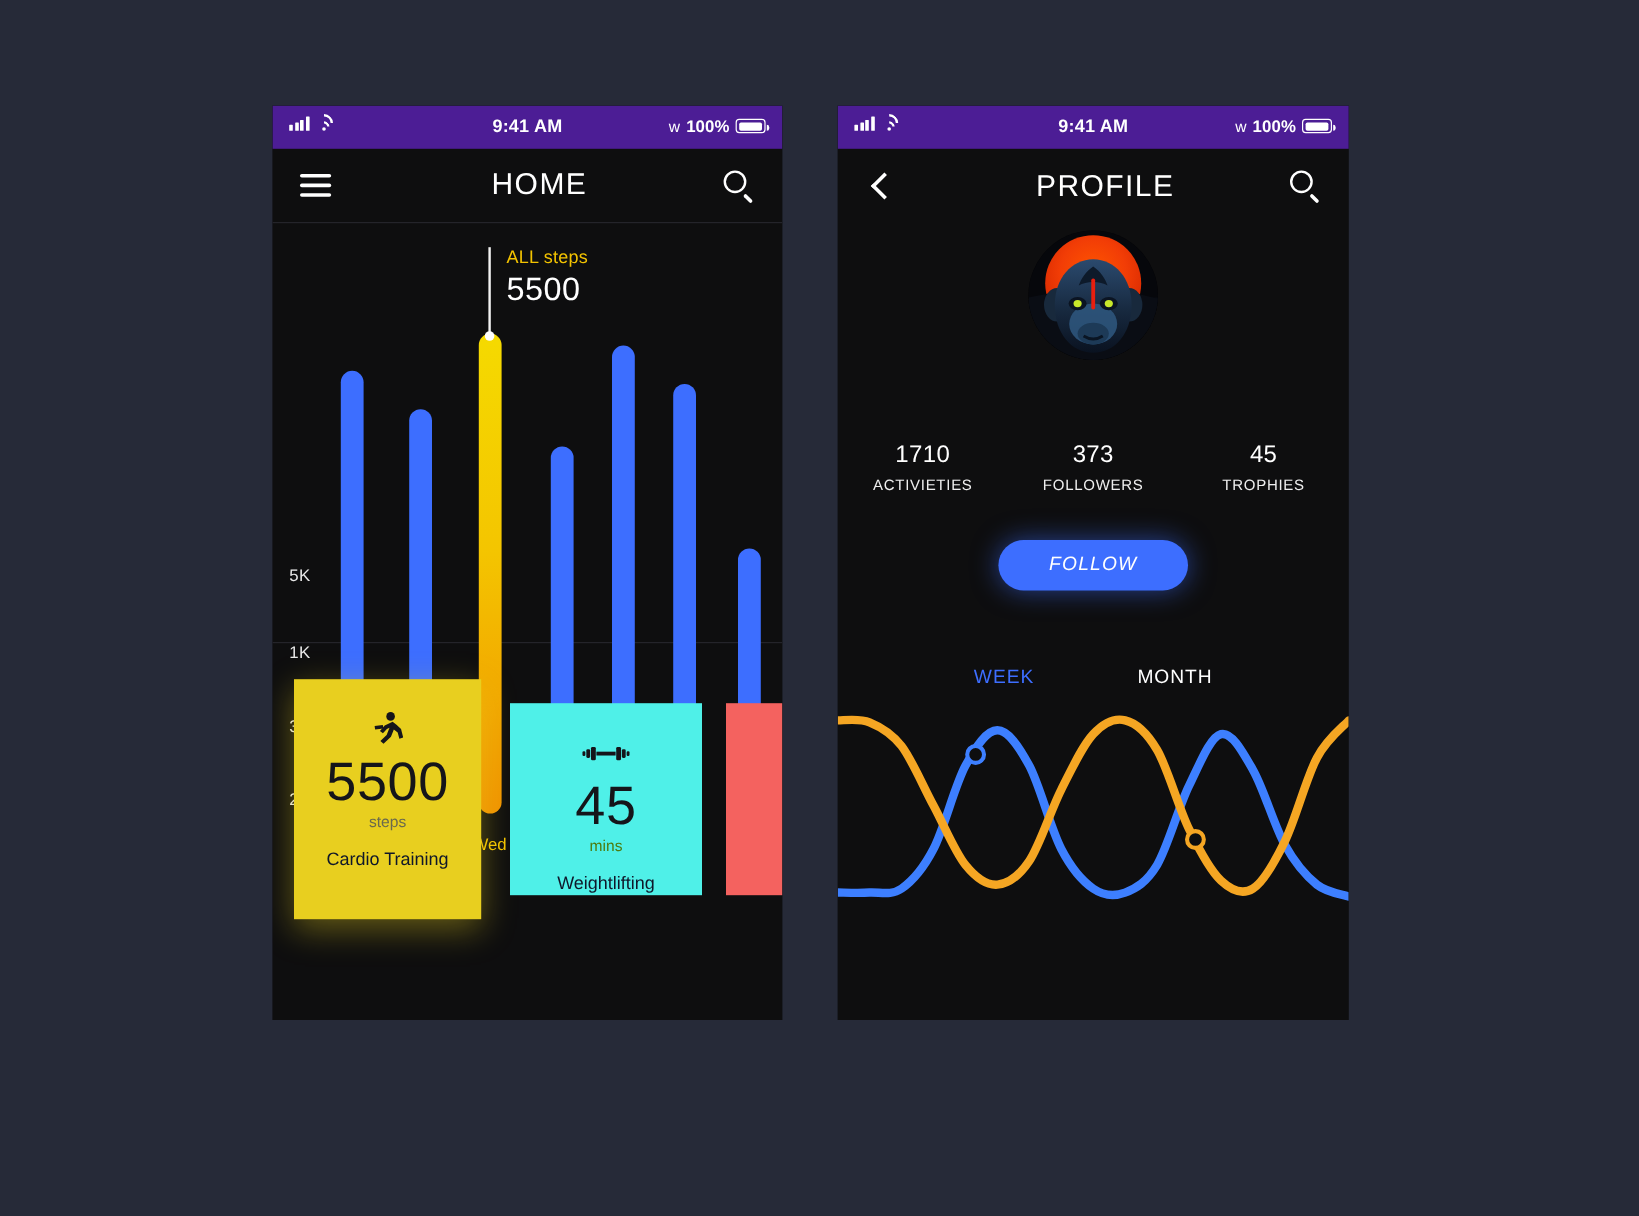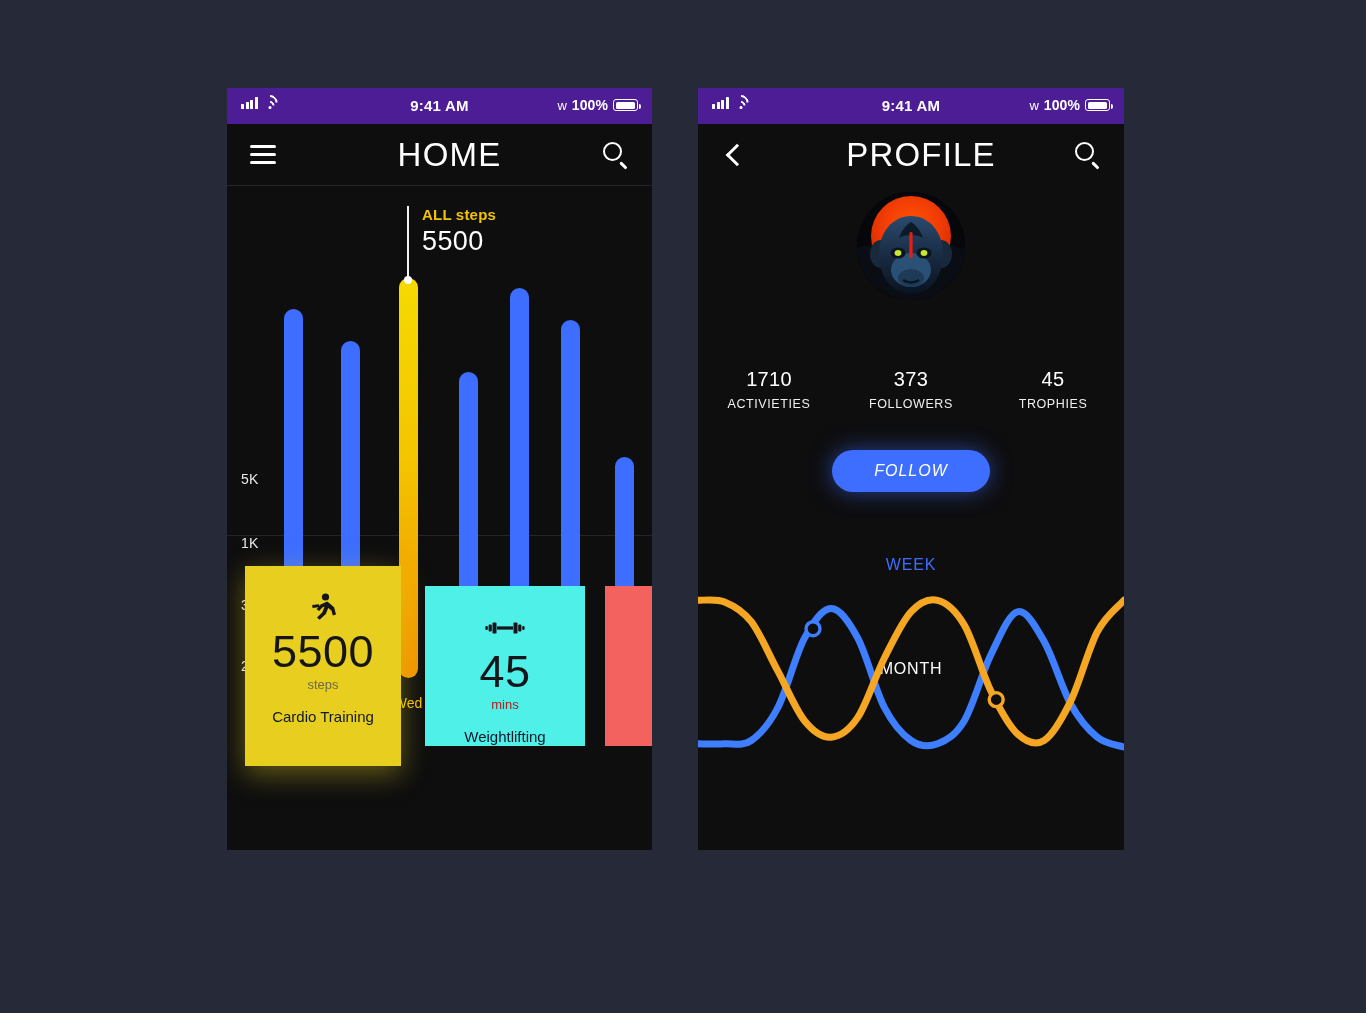--- a/index.html
+++ b/index.html
@@ -58,21 +58,21 @@
   .batt i { position:absolute; left:1.5px; top:1.5px; bottom:1.5px; width:19px; background:#fff; border-radius:1.5px; }
 
   
   .navbar {
     position: relative; height: 62px;
     border-bottom: 1px solid #24242a;
     display: flex; align-items: center;
   }
   .nav-title {
     position: absolute; left: 0; right: 0; text-align: center;
-    color: #ffffff; font-size: 33px; letter-spacing: 1.2px; font-weight: normal; padding-left: 20px;
+    color: #ffffff; font-size: 25px; letter-spacing: 1.2px; font-weight: normal; padding-left: 20px;
   }
   .nav-left, .nav-right { position: absolute; display: flex; align-items: center; justify-content: center; }
   .nav-left { left: 14px; width: 44px; height: 44px; }
   .nav-right{ right: 14px; width: 44px; height: 44px; }
   .hamburger { width: 26px; }
   .hamburger i { display:block; height: 3px; background: #fff; border-radius: 2px; margin: 5px 0; }
   .chev { width: 16px; height: 16px; border-left: 3px solid #fff; border-bottom: 3px solid #fff;
           transform: rotate(45deg); margin-left: 5px; }
   .mag { position: relative; width: 26px; height: 26px; }
   .mag i { position:absolute; left:0; top:0; width:19px; height:19px; border:2.5px solid #fff; border-radius:50%; }
@@ -93,37 +93,37 @@
     background: linear-gradient(to bottom, #f5da00 0%, #f4c500 45%, #f09200 100%);
   }
   .xlabel {
     position: absolute; color: #f0f0f0; font-size: 14px; text-align: center;
     width: 60px; transform: translateX(-50%);
   }
   .xlabel.hl { color: #f3c300; }
   .tip-line { position: absolute; width: 2px; background: #f2f2f2; }
   .tip-dot  { position: absolute; width: 8px; height: 8px; border-radius: 50%;
               background: #fff; transform: translate(-50%,-50%); }
-  .tip-label { position: absolute; color: #f3c300; font-size: 15px; letter-spacing: .2px; font-weight: bold; }
+  .tip-label { position: absolute; color: #f3c300; font-size: 15px; letter-spacing: .2px; }
   .tip-value { position: absolute; color: #ffffff; font-size: 27px; letter-spacing: .4px; }
 
   
   .cards-panel { position: relative; height: 312px; overflow: hidden; }
   .card {
     position: absolute;
     display: flex; flex-direction: column; align-items: center;
     padding-top: 22px;
   }
   .card.yellow { background: #e8cf1f; box-shadow: 0 8px 26px rgba(232,207,31,.40); }
   .card.cyan   { background: #4ff0e8; }
   .card.red    { background: #f4625f; }
   .card-icon { height: 40px; display: flex; align-items: center; justify-content: center; }
   .card-num  { font-size: 45px; color: #15151a; font-weight: normal; letter-spacing: .5px; line-height: 1.05; }
   .card-unit { font-size: 13px; color: #6b6a4d; margin-top: 2px; }
-  .card.cyan .card-unit { color: #b91c1c; }
+  .card.cyan .card-unit { color: #4d7c0f; }
   .card-title{ font-size: 15px; color: #0f172a; margin-top: 16px; }
 
   
   .avatar-wrap {
     position: absolute; left: 50%; transform: translateX(-50%);
     top: 104px; width: 108px; height: 108px; border-radius: 50%; overflow: hidden;
     background: #050507;
   }
   .username {
     position: absolute; left: 0; right: 0; top: 232px; text-align: center;
@@ -134,21 +134,21 @@
   .stat-num { color: #ffffff; font-size: 20px; letter-spacing: .3px; }
   .stat-lbl { color: #efefef; font-size: 12.5px; letter-spacing: .6px; margin-top: 6px; }
   .follow-btn {
     position: absolute; left: 50%; transform: translateX(-50%); top: 362px;
     width: 158px; height: 42px; border-radius: 21px;
     background: #3d6eff; color: #ffffff; font-size: 16px; letter-spacing: 1px;
     display: flex; align-items: center; justify-content: center;
     box-shadow: 0 0 22px rgba(61,110,255,.55);
     border: none; font-family: inherit; cursor: pointer; font-style: italic;
   }
-  .seg-tabs { position: absolute; left: 0; right: 0; top: 468px; display: flex; justify-content: center; gap: 86px; flex-direction: column; }
+  .seg-tabs { position: absolute; left: 0; right: 0; top: 468px; display: flex; justify-content: center; gap: 86px; }
   .seg-tab { font-size: 16px; letter-spacing: .8px; color: #ffffff; background: none; border: none;
              font-family: inherit; cursor: pointer; padding: 0; }
   .seg-tab.active { color: #3d6eff; }
   .wave-wrap { position: absolute; left: 0; top: 494px; width: 426px; height: 268px; overflow: hidden; }
 </style>
 </head>
 <body>
 
 <div class="stage">
 

